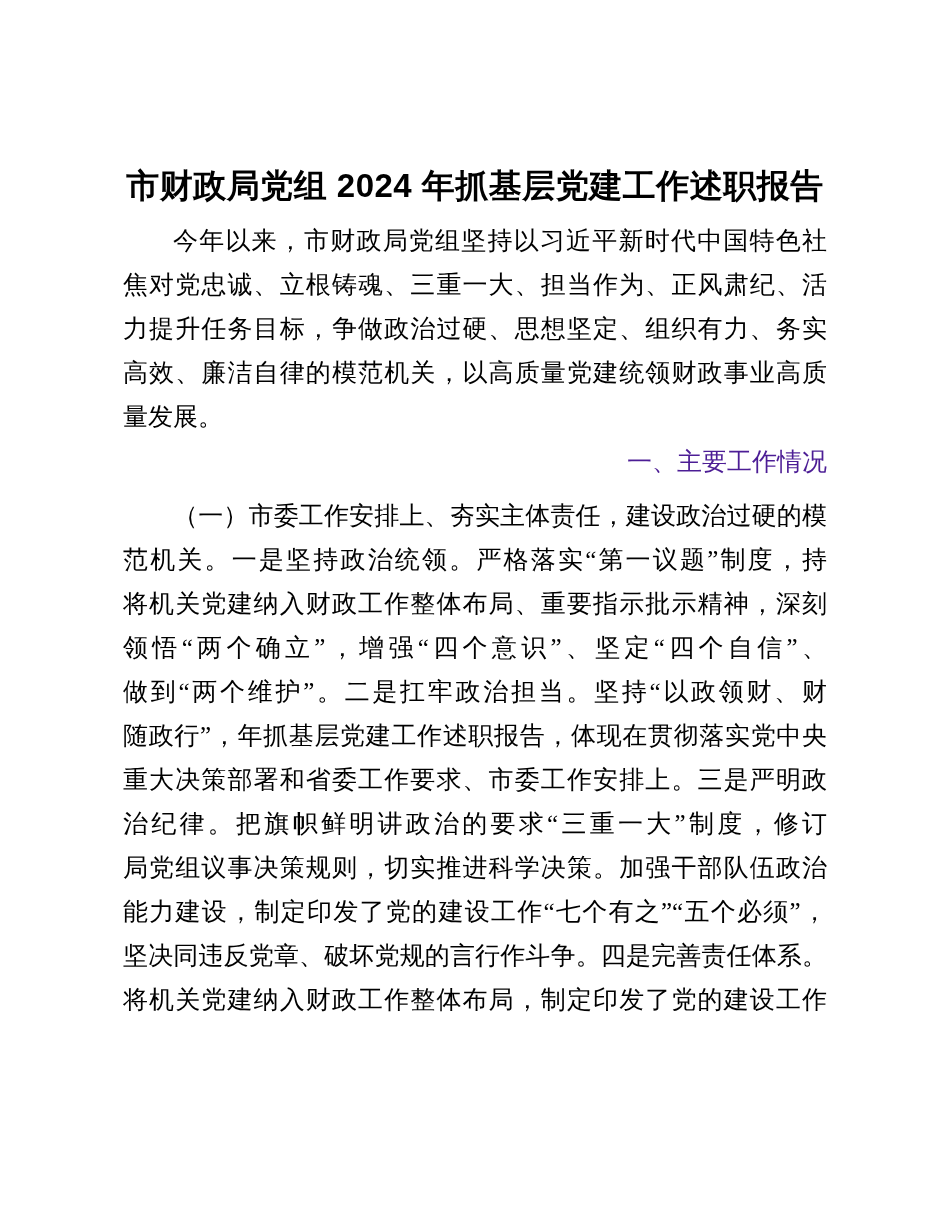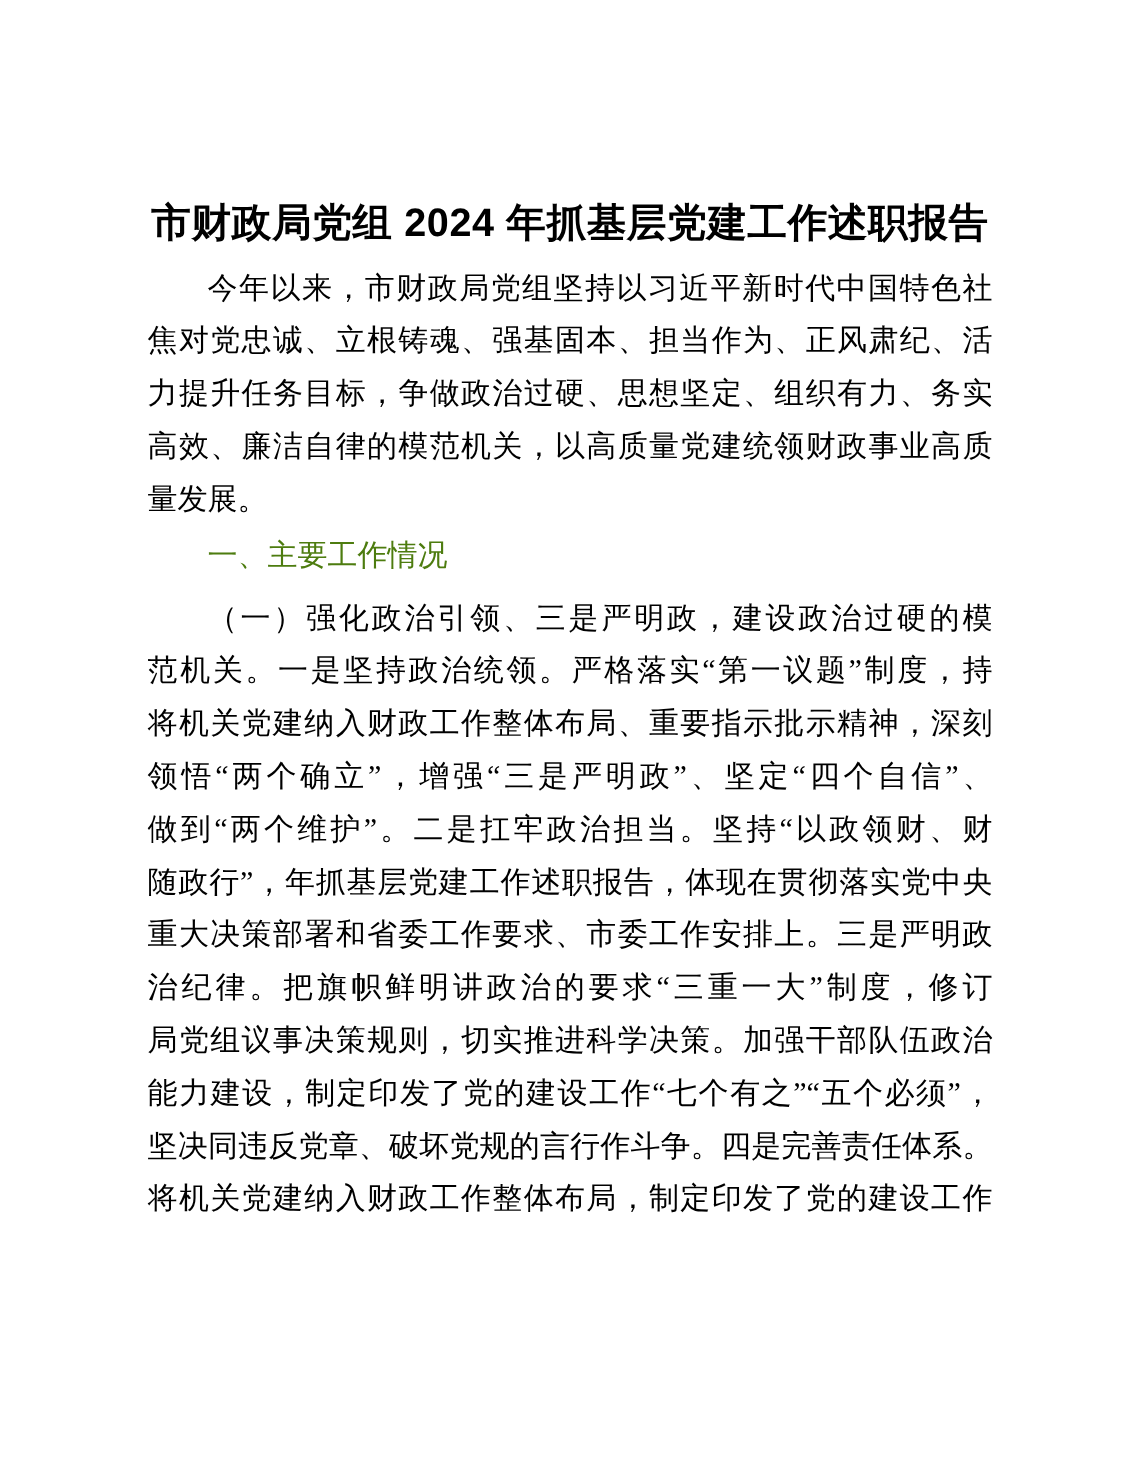--- a/index.html
+++ b/index.html
@@ -48,53 +48,54 @@
     overflow: hidden;
     white-space: nowrap;
   }
   .first-line {
     text-indent: 2em;
   }
   .no-stretch {
     text-align-last: left;
   }
   .section-heading {
-    font-family: Liberation Serif, serif;
+    font-family: Liberation Mono, monospace;
     font-size: 25px;
     height: 44px;
     line-height: 44px;
-    color: #4d7c0f;
+    color: #4c1d95;
     text-indent: 2em;
     margin: 3px 0 8px 0;
     white-space: nowrap;
+    text-align: right;
   }
 </style>
 </head>
 <body>
 
 <div class="page">
   <div class="content">
 
     <h1 class="doc-title">市财政局党组 2024 年抓基层党建工作述职报告</h1>
 
     <div class="para para-intro">
       <div class="body-line first-line">今年以来，市财政局党组坚持以习近平新时代中国特色社</div>
-      <div class="body-line">焦对党忠诚、立根铸魂、强基固本、担当作为、正风肃纪、活</div>
+      <div class="body-line">焦对党忠诚、立根铸魂、三重一大、担当作为、正风肃纪、活</div>
       <div class="body-line">力提升任务目标，争做政治过硬、思想坚定、组织有力、务实</div>
       <div class="body-line">高效、廉洁自律的模范机关，以高质量党建统领财政事业高质</div>
       <div class="body-line no-stretch">量发展。</div>
     </div>
 
     <div class="section-heading">一、主要工作情况</div>
 
     <div class="para">
-      <div class="body-line first-line">（一）强化政治引领、三是严明政，建设政治过硬的模</div>
+      <div class="body-line first-line">（一）市委工作安排上、夯实主体责任，建设政治过硬的模</div>
       <div class="body-line">范机关。一是坚持政治统领。严格落实“第一议题”制度，持</div>
       <div class="body-line">将机关党建纳入财政工作整体布局、重要指示批示精神，深刻</div>
-      <div class="body-line">领悟“两个确立”，增强“三是严明政”、坚定“四个自信”、</div>
+      <div class="body-line">领悟“两个确立”，增强“四个意识”、坚定“四个自信”、</div>
       <div class="body-line">做到“两个维护”。二是扛牢政治担当。坚持“以政领财、财</div>
       <div class="body-line">随政行”，年抓基层党建工作述职报告，体现在贯彻落实党中央</div>
       <div class="body-line">重大决策部署和省委工作要求、市委工作安排上。三是严明政</div>
       <div class="body-line">治纪律。把旗帜鲜明讲政治的要求“三重一大”制度，修订</div>
       <div class="body-line">局党组议事决策规则，切实推进科学决策。加强干部队伍政治</div>
       <div class="body-line">能力建设，制定印发了党的建设工作“七个有之”“五个必须”，</div>
       <div class="body-line">坚决同违反党章、破坏党规的言行作斗争。四是完善责任体系。</div>
       <div class="body-line">将机关党建纳入财政工作整体布局，制定印发了党的建设工作</div>
     </div>
 

